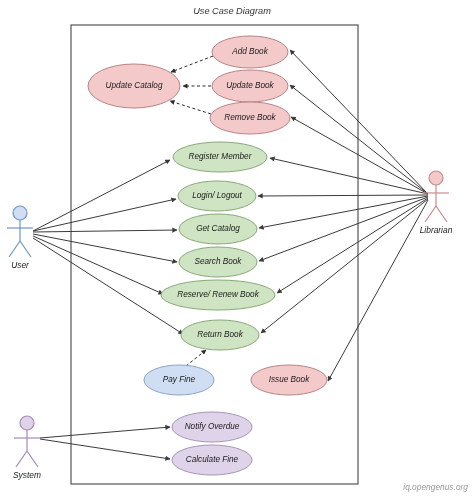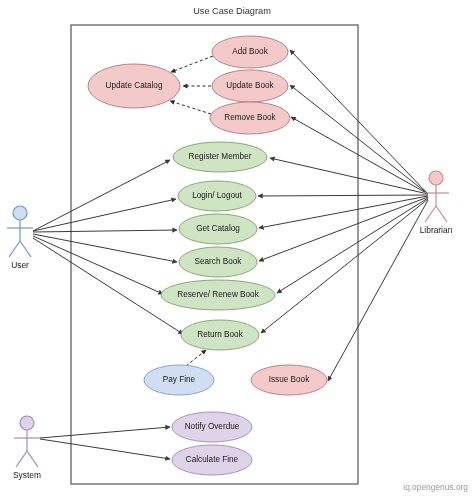--- a/index.html
+++ b/index.html
@@ -13,20 +13,21 @@
     font-family: "Liberation Sans", sans-serif;
     position: relative;
     overflow: hidden;
   }
   #diagram-root {
     position: absolute;
     left: 0;
     top: 0;
     width: 474px;
     height: 500px;
+    font-style: italic;
   }
   svg#uml {
     display: block;
     width: 474px;
     height: 500px;
   }
   .uc-label {
     font-family: "Liberation Sans", sans-serif;
     font-size: 8.2px;
     fill: #1a1a1a;

